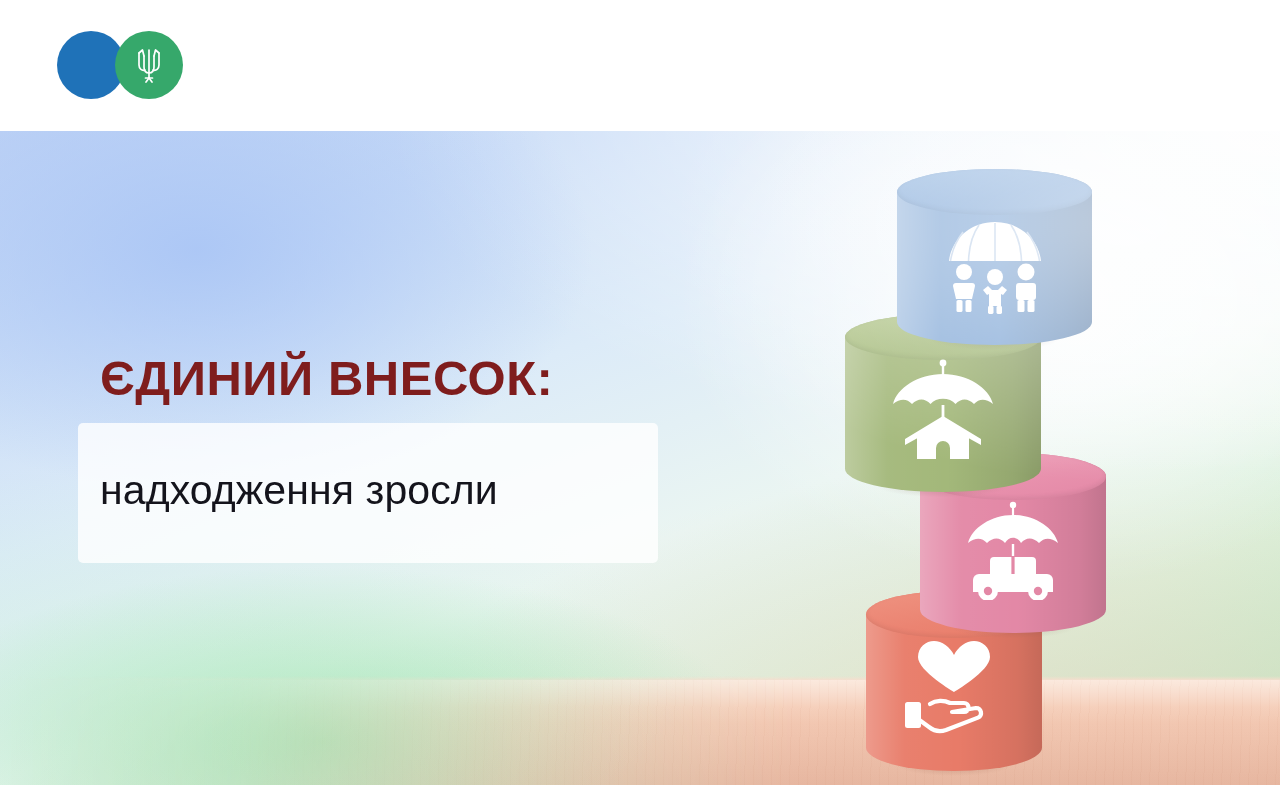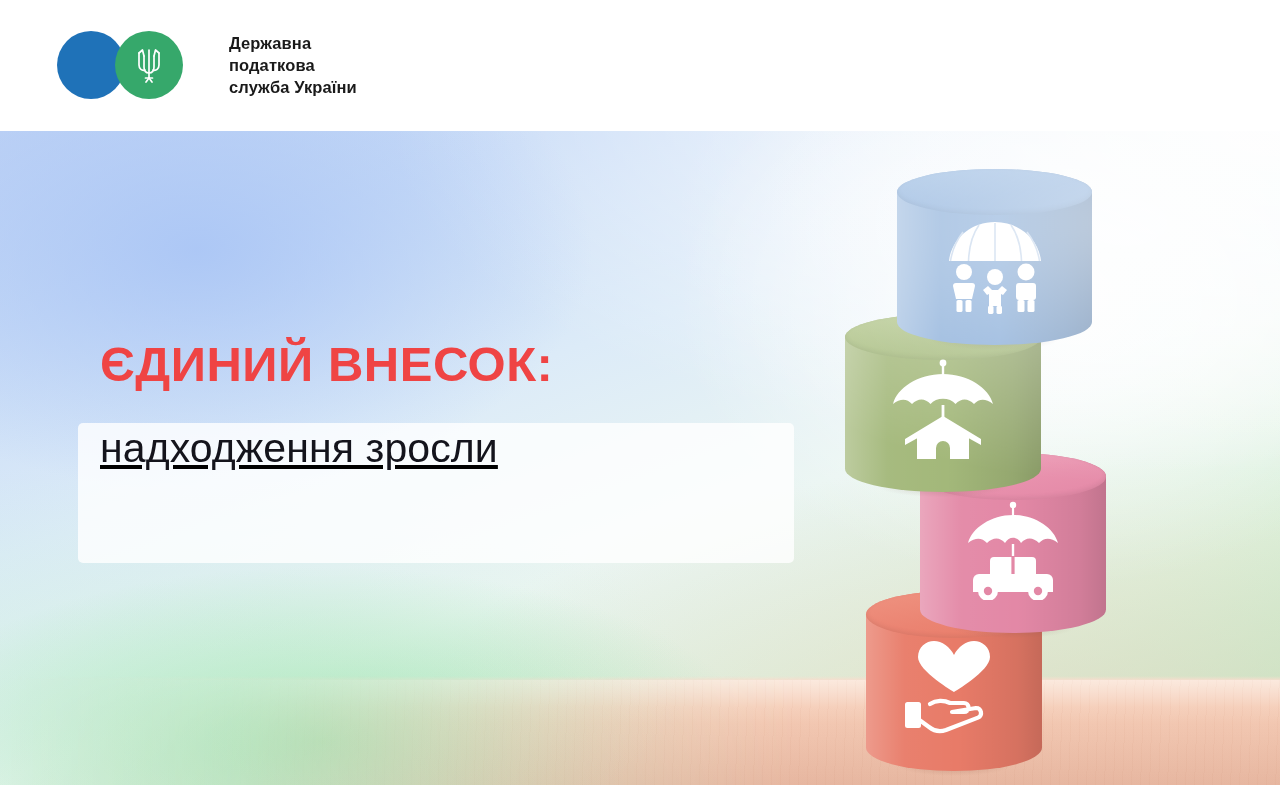--- a/index.html
+++ b/index.html
@@ -161,29 +161,29 @@
   .haze {
     position:absolute; left:0; top:0; width:1280px; height:654px;
     background:
       radial-gradient(58% 64% at 88% 14%, rgba(255,255,255,0.55) 0%, rgba(255,255,255,0) 62%),
       radial-gradient(70% 50% at 8% 84%, rgba(190,240,205,0.30) 0%, rgba(190,240,205,0) 66%);
     pointer-events:none; z-index:20;
   }
 
   
   .headline {
-    position:absolute; left:100px; top:340px; z-index:30;
+    position:absolute; left:100px; top:354px; z-index:30;
     font-size:49px; font-weight:bold; line-height:1.0;
-    letter-spacing:0.5px; color:#ef4444; white-space:nowrap;
+    letter-spacing:0.5px; color:#7f1d1d; white-space:nowrap;
   }
   .sub-panel {
-    position:absolute; left:78px; top:423px; width:716px; height:140px;
+    position:absolute; left:78px; top:423px; width:580px; height:140px;
     background:rgba(255,255,255,0.80);
     border-radius:5px; z-index:30;
-    display:flex; align-items:flex-start;text-decoration:underline;
+    display:flex; align-items:center;
   }
   .sub-text {
     padding-left:22px; padding-bottom:4px;
     font-size:41px; font-weight:normal; line-height:1.26;
     color:#14141c; letter-spacing:0.1px;
   }
 </style>
 </head>
 <body>
 
@@ -312,21 +312,16 @@
             <path d="M25 7 L25 19 C25 23 22 25 19 24"></path>
             <path d="M10 10 L10 21 C10 25 12 27 15 27 C18 27 20 25 20 21 L20 10"></path>
             <path d="M5 7 L8.5 4 L10 10"></path>
             <path d="M25 7 L21.5 4 L20 10"></path>
             <path d="M11.5 32 L18.5 32"></path>
             <path d="M15 32 L12 36"></path>
             <path d="M15 32 L18 36"></path>
           </svg>
         </div>
       </div>
-      <div class="logo-text">
-        <div>Державна</div>
-        <div>податкова</div>
-        <div>служба України</div>
-      </div>
     </div>
   </div>
 
 </div>
 
 </body></html>

